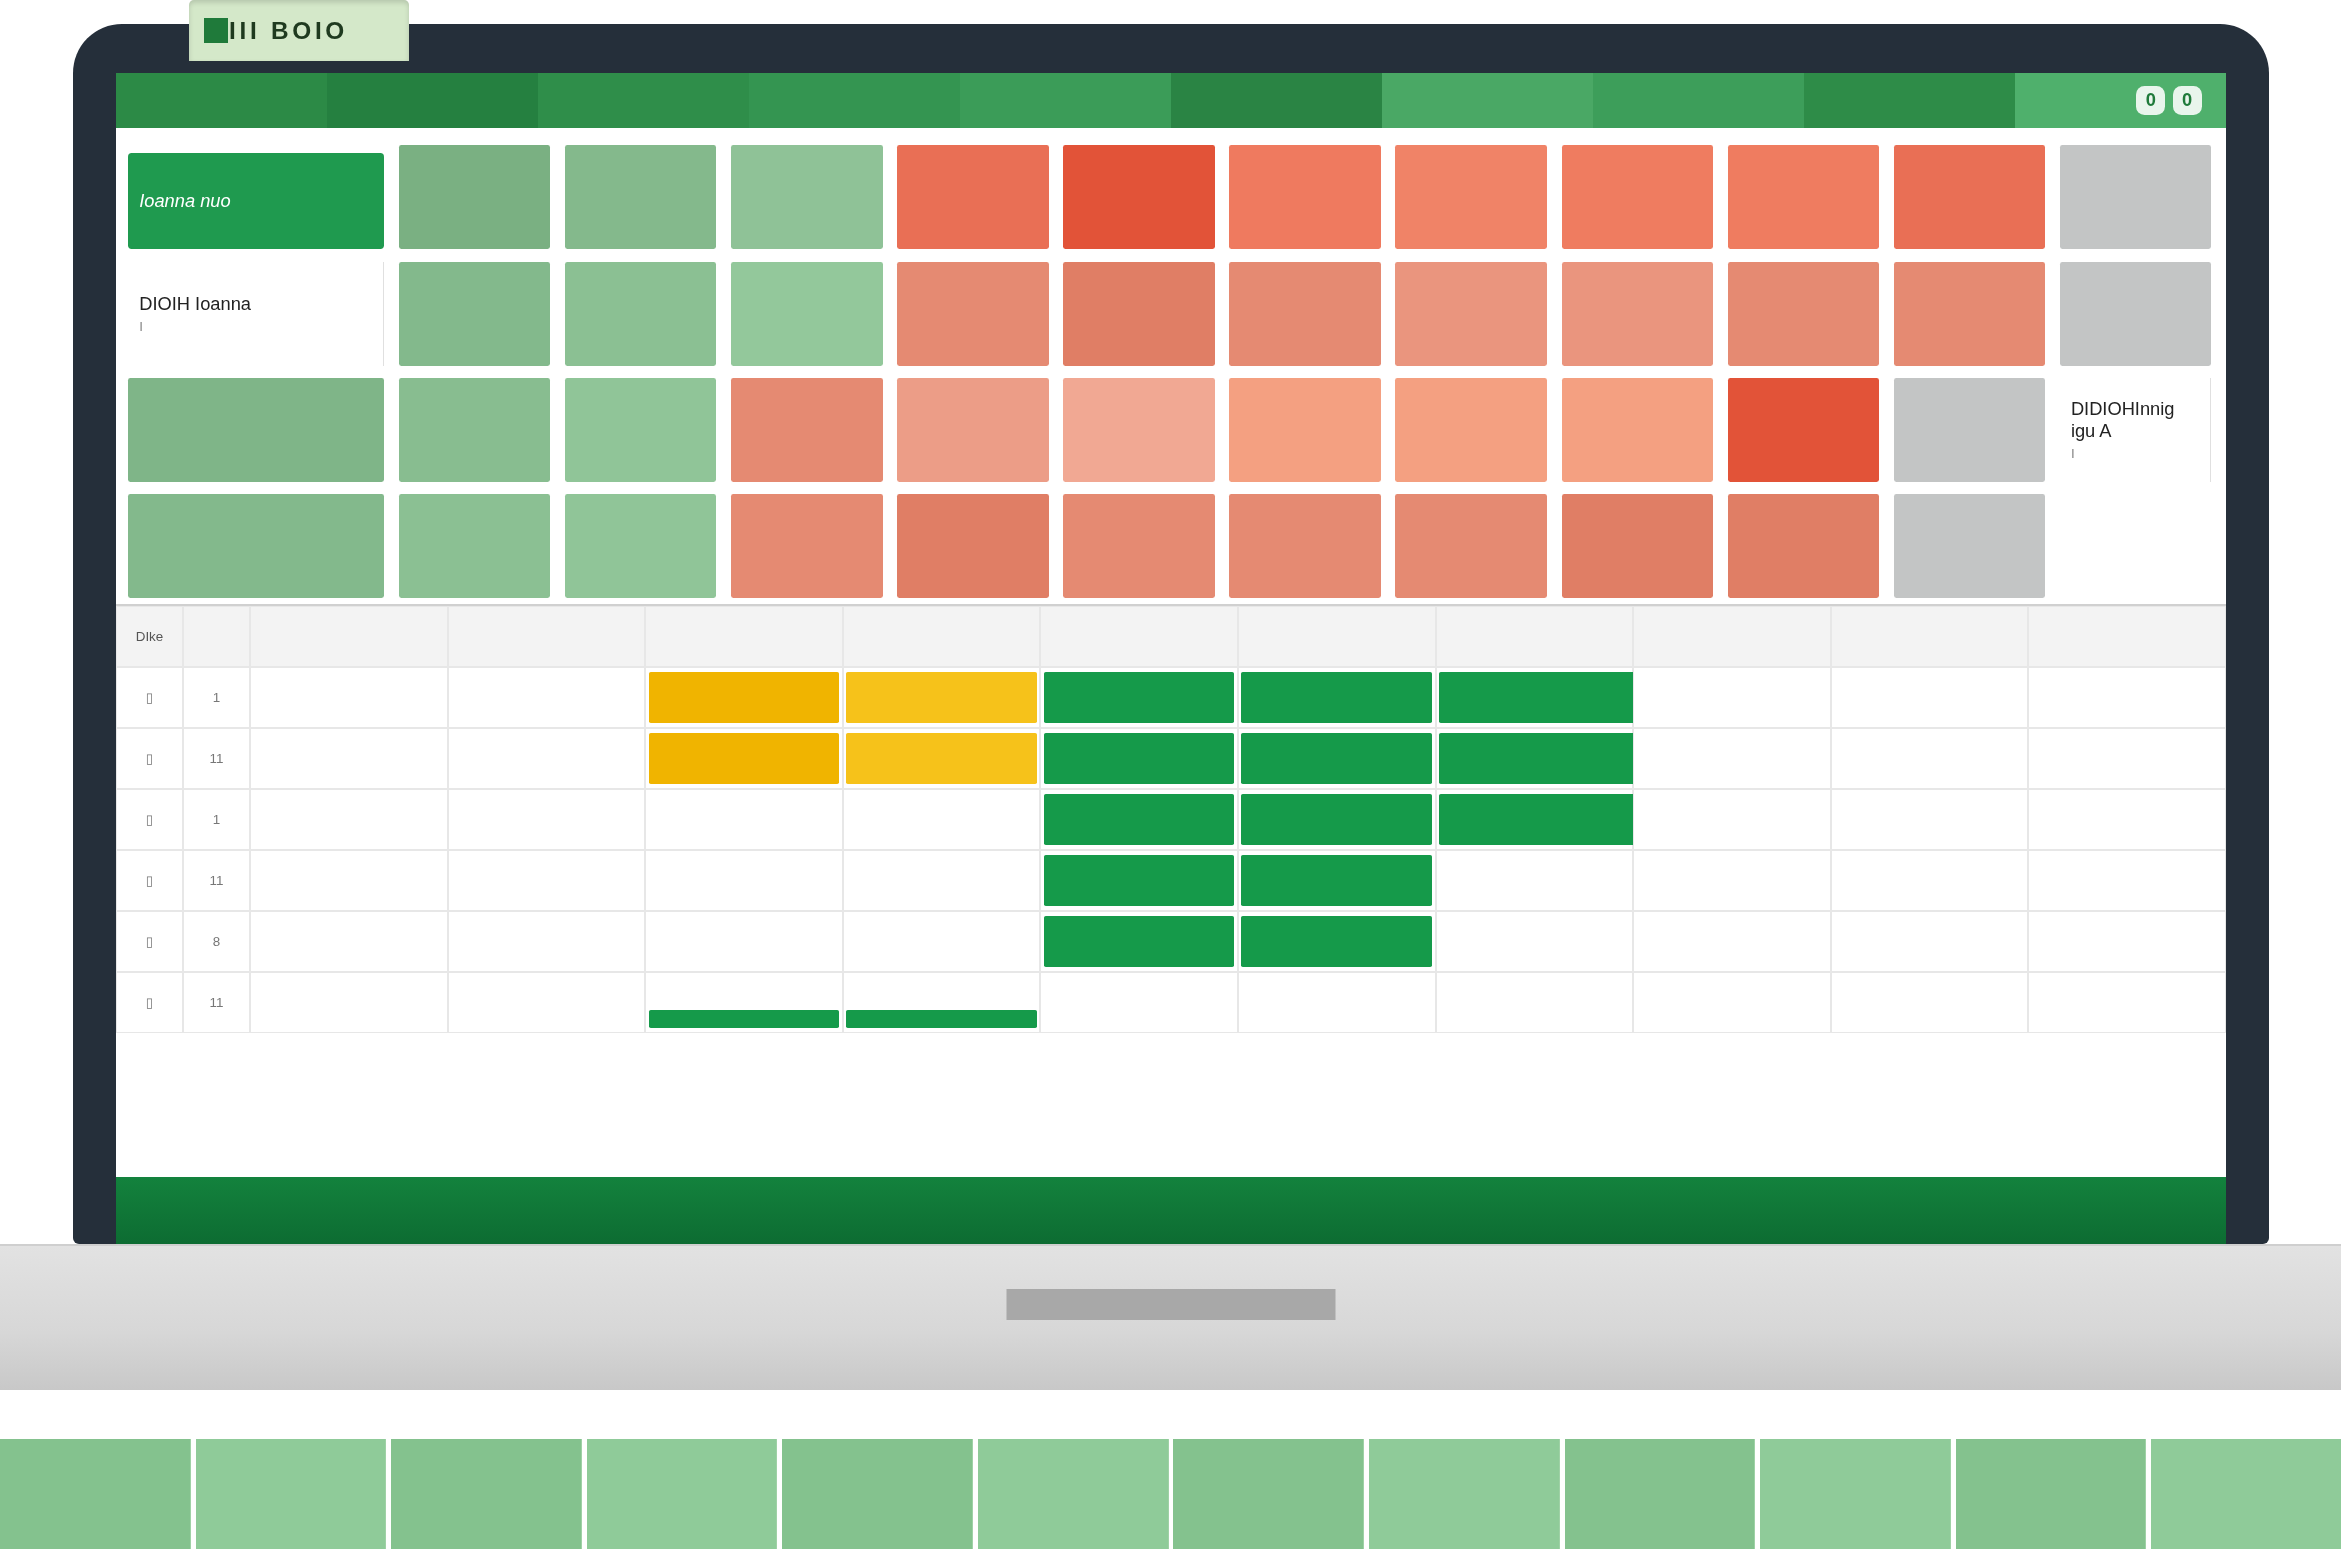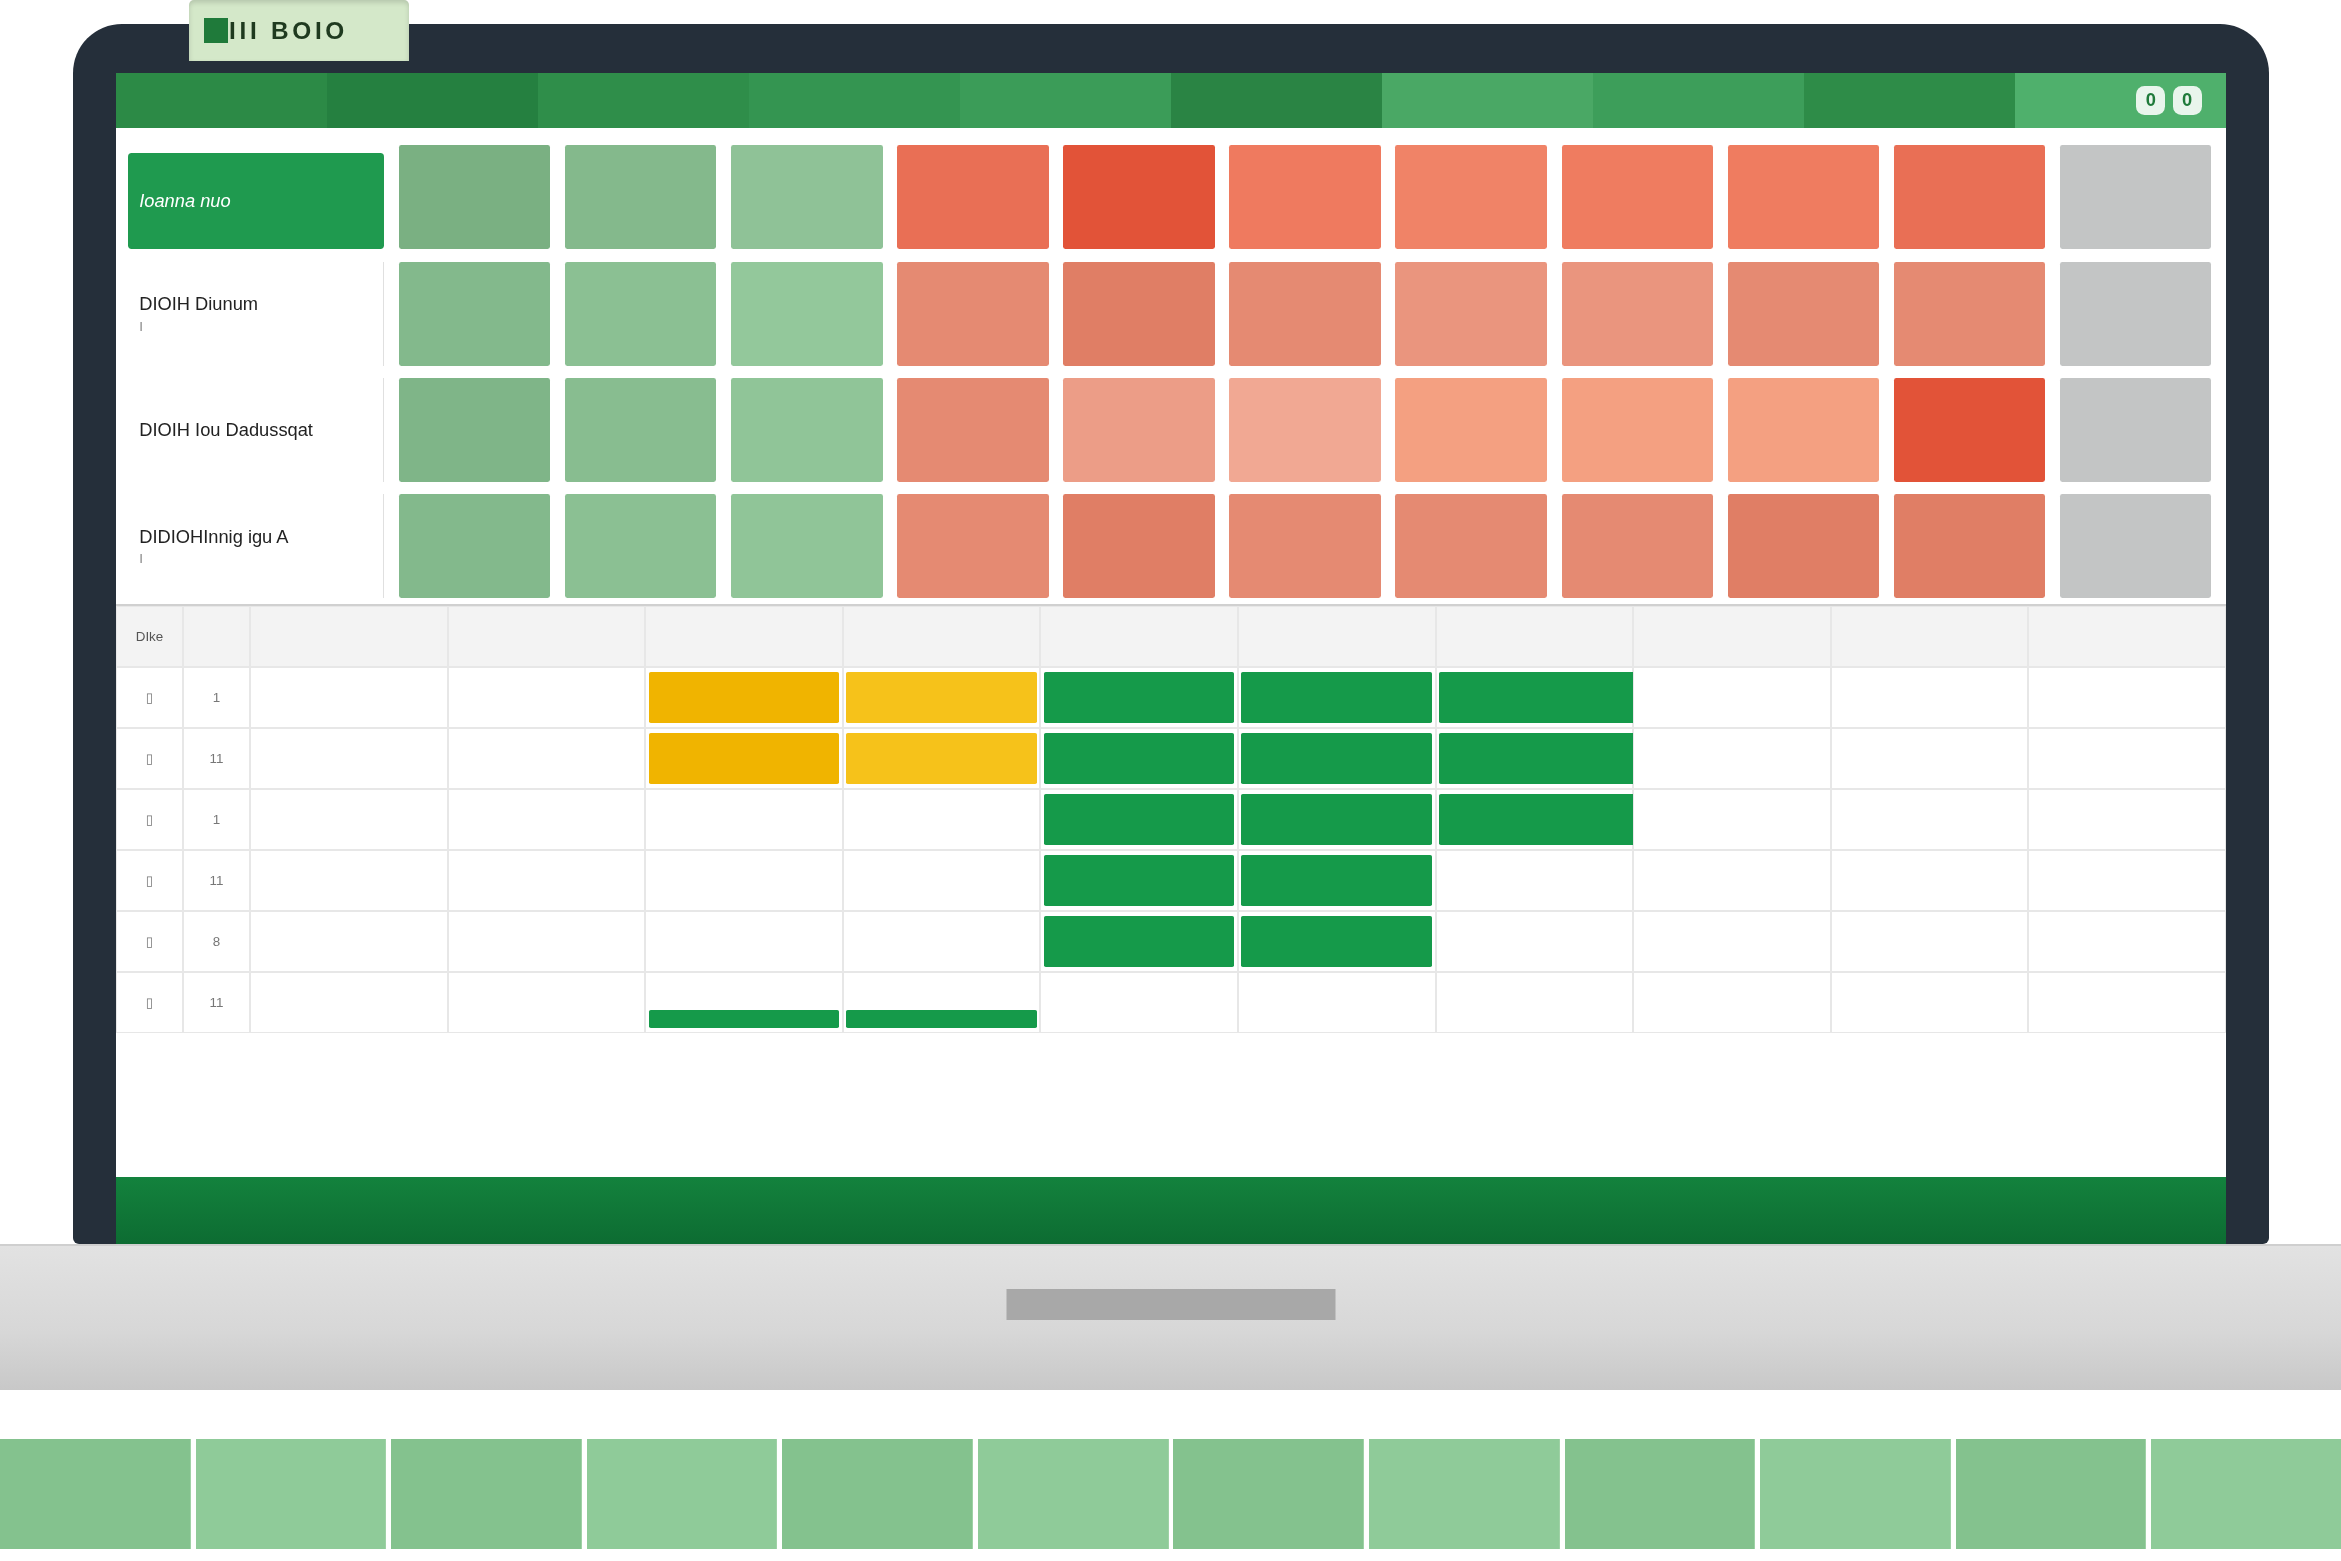--- a/index.html
+++ b/index.html
@@ -176,37 +176,34 @@
         <div class="cell" style="background: rgb(143, 194, 151);"></div>
         <div class="cell" style="background: rgb(233, 111, 85);"></div>
         <div class="cell" style="background: rgb(226, 83, 56);"></div>
         <div class="cell" style="background: rgb(239, 122, 95);"></div>
         <div class="cell" style="background: rgb(240, 131, 103);"></div>
         <div class="cell" style="background: rgb(239, 124, 96);"></div>
         <div class="cell" style="background: rgb(239, 124, 96);"></div>
         <div class="cell" style="background: rgb(233, 111, 85);"></div>
         <div class="cell" style="background: rgb(195, 197, 197);"></div>
         <div class="rowlabel">
-          <div>DIOIH Diunum</div>
+          <div>DIOIH Ioanna</div>
           <div class="sub">I</div>
         </div>
         <div class="cell" style="background: rgb(131, 185, 140);"></div>
         <div class="cell" style="background: rgb(139, 192, 147);"></div>
         <div class="cell" style="background: rgb(147, 200, 155);"></div>
         <div class="cell" style="background: rgb(229, 138, 114);"></div>
         <div class="cell" style="background: rgb(224, 126, 101);"></div>
         <div class="cell" style="background: rgb(229, 138, 114);"></div>
         <div class="cell" style="background: rgb(234, 149, 126);"></div>
         <div class="cell" style="background: rgb(234, 149, 126);"></div>
         <div class="cell" style="background: rgb(229, 138, 114);"></div>
         <div class="cell" style="background: rgb(229, 138, 114);"></div>
         <div class="cell" style="background: rgb(195, 197, 197);"></div>
-        <div class="rowlabel">
-          <div>DIOIH Iou Dadussqat</div>
-        </div>
         <div class="cell" style="background: rgb(127, 181, 136);"></div>
         <div class="cell" style="background: rgb(136, 189, 144);"></div>
         <div class="cell" style="background: rgb(144, 197, 152);"></div>
         <div class="cell" style="background: rgb(229, 138, 114);"></div>
         <div class="cell" style="background: rgb(236, 157, 135);"></div>
         <div class="cell" style="background: rgb(241, 168, 147);"></div>
         <div class="cell" style="background: rgb(244, 160, 129);"></div>
         <div class="cell" style="background: rgb(244, 160, 129);"></div>
         <div class="cell" style="background: rgb(244, 160, 129);"></div>
         <div class="cell" style="background: rgb(226, 83, 56);"></div>

